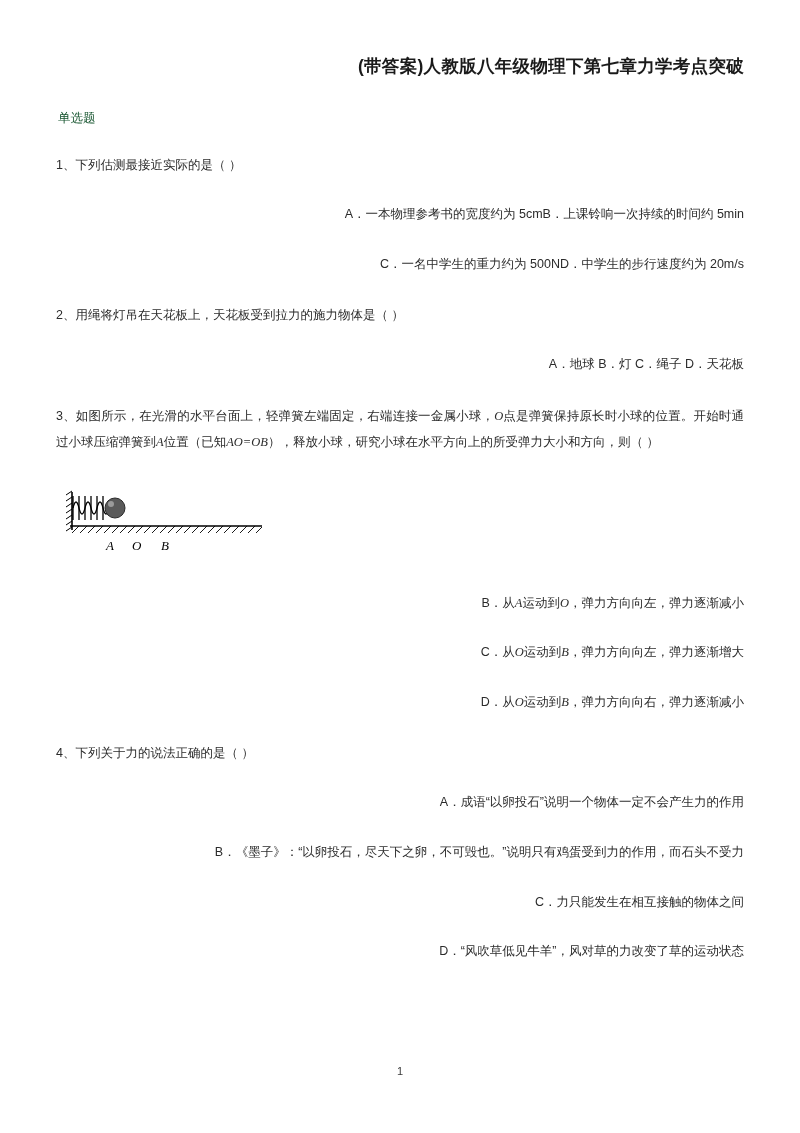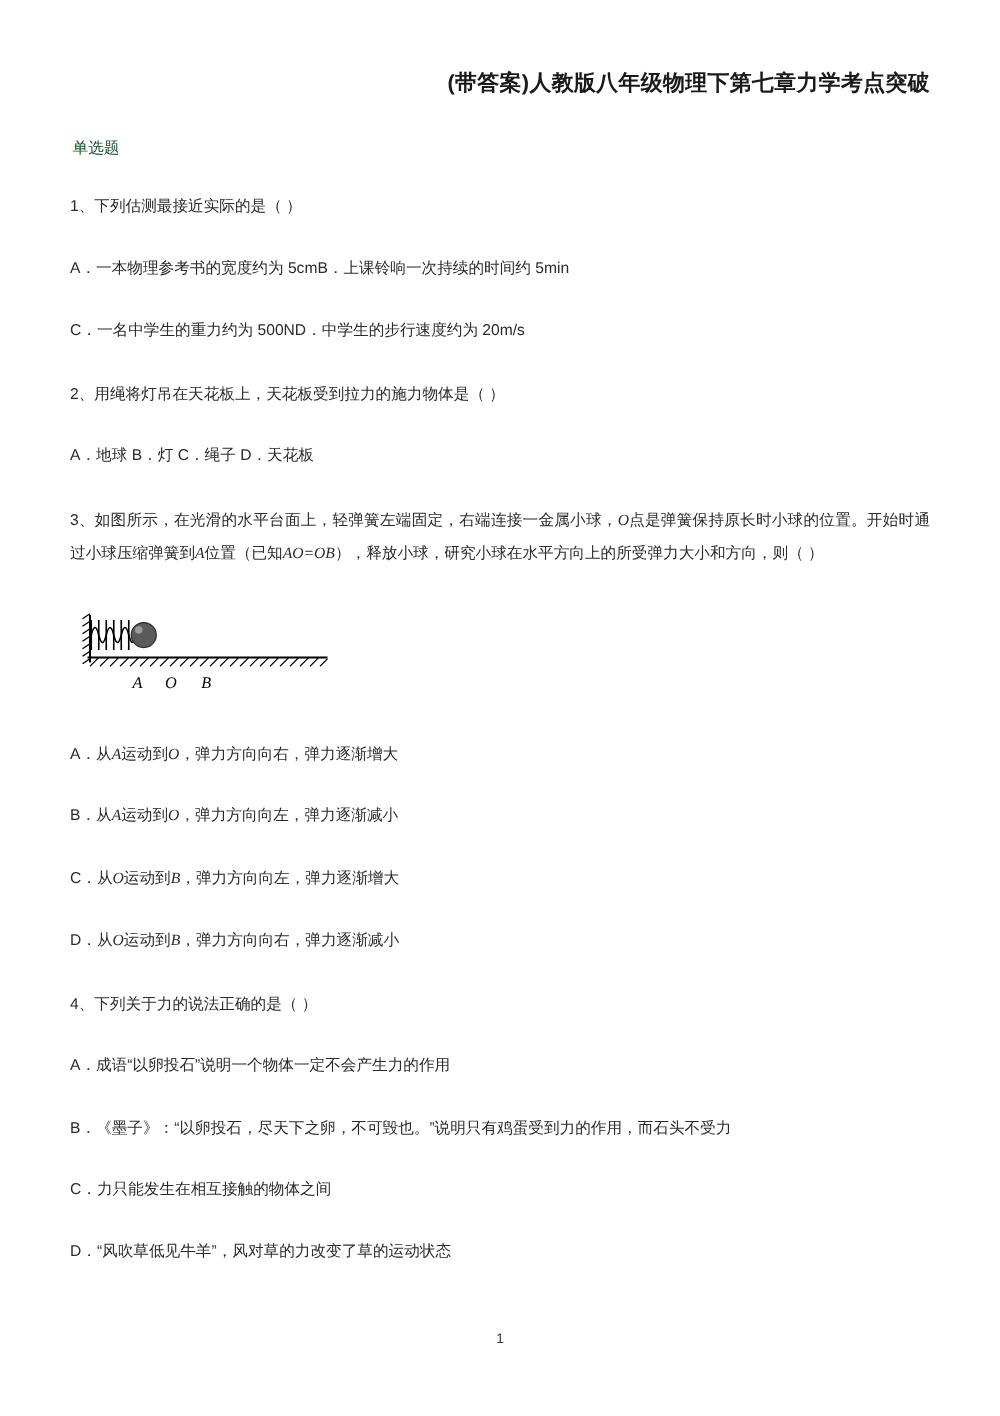--- a/index.html
+++ b/index.html
@@ -41,20 +41,21 @@
     color: #2b2b2b;
     margin-top: 26px;
     line-height: 1.95;
     text-align: justify;
   }
   .opt {
     font-size: 12.5px;
     color: #2b2b2b;
     margin-top: 26px;
     line-height: 1.9;
+    text-align: right;
   }
   .q-multiline {
     margin-top: 26px;
     line-height: 2.1;
   }
   .ital {
     font-style: italic;
     font-family: "Liberation Serif", serif;
   }
   .figure-wrap {
@@ -148,23 +149,20 @@
         <line x1="194" y1="47" x2="200" y2="41"></line>
       </g>
 
       <text x="44" y="64" font-family="Liberation Serif, serif" font-style="italic" font-size="13" fill="#000">A</text>
       <text x="70" y="64" font-family="Liberation Serif, serif" font-style="italic" font-size="13" fill="#000">O</text>
       <text x="99" y="64" font-family="Liberation Serif, serif" font-style="italic" font-size="13" fill="#000">B</text>
     </svg>
   </div>
 
   <div class="opt">
-    <span>A．从</span><span class="ital">A</span><span>运动到</span><span class="ital">O</span><span>，弹力方向向右，弹力逐渐增大</span>
-  </div>
-  <div class="opt">
     <span>B．从</span><span class="ital">A</span><span>运动到</span><span class="ital">O</span><span>，弹力方向向左，弹力逐渐减小</span>
   </div>
   <div class="opt">
     <span>C．从</span><span class="ital">O</span><span>运动到</span><span class="ital">B</span><span>，弹力方向向左，弹力逐渐增大</span>
   </div>
   <div class="opt">
     <span>D．从</span><span class="ital">O</span><span>运动到</span><span class="ital">B</span><span>，弹力方向向右，弹力逐渐减小</span>
   </div>
 
   <div class="q">4、下列关于力的说法正确的是（      ）</div>

